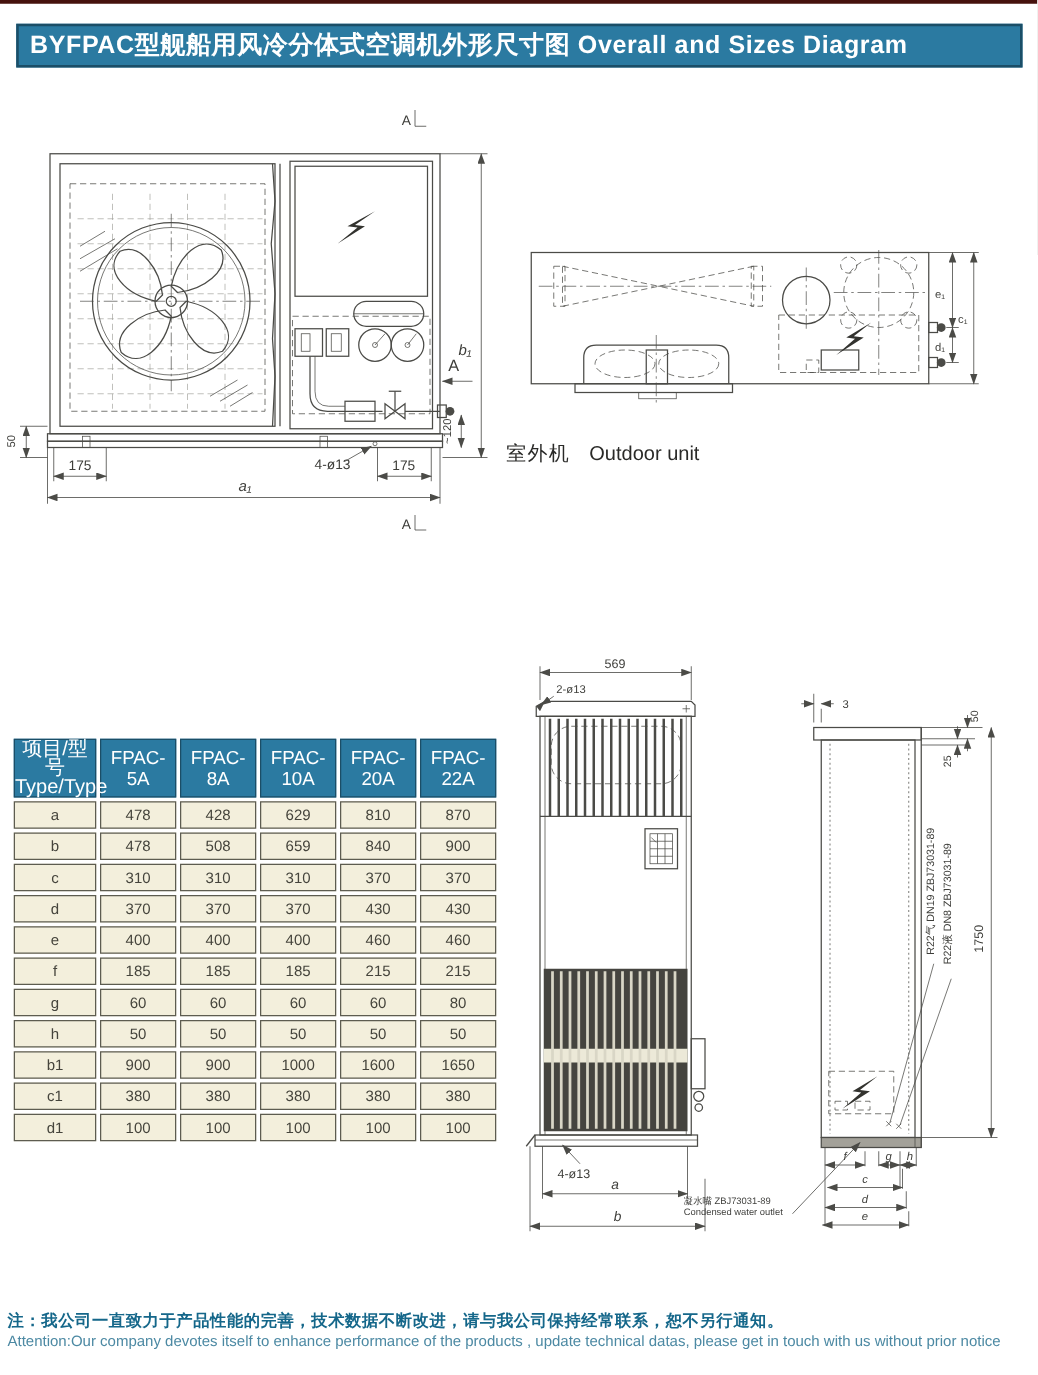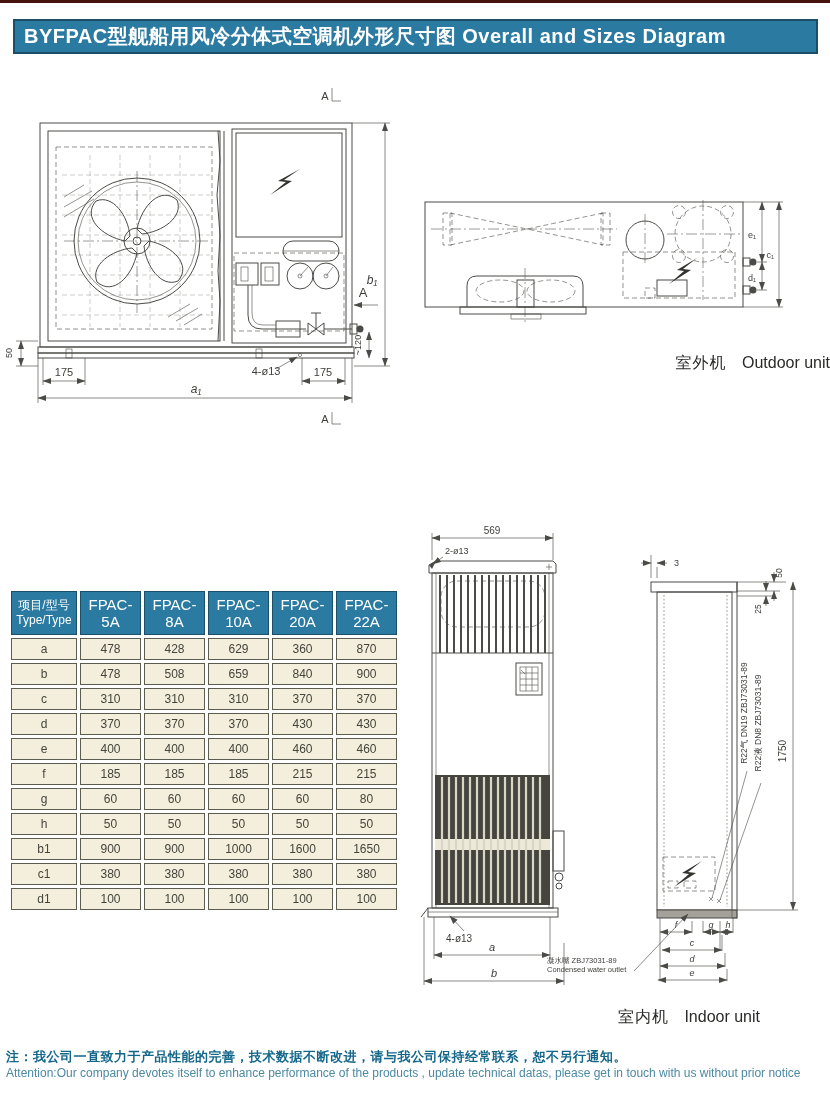--- a/index.html
+++ b/index.html
@@ -3,29 +3,29 @@
 <meta charset="utf-8">
 <style>
   html,body{margin:0;padding:0;background:#e8e8e4;}
   #page{position:relative;width:830px;height:1100px;background:#ffffff;overflow:hidden;
         font-family:"Liberation Sans","DejaVu Sans",sans-serif;}
   #top-rule{position:absolute;left:0;top:0;width:830px;height:3px;background:#46120d;}
   #title-bar{position:absolute;left:13px;top:19px;width:805px;height:35px;box-sizing:border-box;
         background:#2b7aa1;border:2px solid #1b4e67;color:#ffffff;font-weight:bold;font-size:20px;
         line-height:30px;padding-left:9px;white-space:nowrap;letter-spacing:.5px;}
   .drawing{position:absolute;}
-  .caption{position:absolute;text-align:right;color:#2a2a28;font-size:16px;letter-spacing:1px;}
+  .caption{position:absolute;text-align:left;color:#2a2a28;font-size:16px;letter-spacing:1px;}
   .caption .en{margin-left:10px;letter-spacing:0;}
   
   #spec-table{position:absolute;left:8px;top:588px;width:389px;border-collapse:separate;border-spacing:3px;table-layout:fixed;}
   #spec-table th,#spec-table td{border:1px solid #5d5c50;text-align:center;vertical-align:middle;padding:0;}
   #spec-table td{background:#f3efdc;color:#45443c;font-size:12px;height:20px;}
   #spec-table .rowlab{background:#f3efdc;color:#45443c;font-size:12px;font-weight:normal;height:20px;}
   #spec-table thead th{background:#2b7aa1;color:#fff;border-color:#1b4e67;height:42px;font-weight:normal;font-size:15px;}
-  #spec-table thead th.corner{font-size:12px;line-height:15px;}
+  #spec-table thead th.corner{font-size:16px;line-height:15px;}
   
   #condensate{position:absolute;left:523px;top:956px;width:175px;font-size:7.5px;line-height:9px;color:#3f3f3c;margin-left:24px;}
   #note-zh{position:absolute;left:6px;top:1048px;width:820px;font-size:13px;font-weight:bold;color:#15678a;letter-spacing:.5px;}
   #note-en{position:absolute;left:6px;top:1066px;width:824px;font-size:12px;color:#4c89a3;}
   
   .ln{stroke:#4b4b47;fill:none;stroke-width:1;}
   .tn{stroke:#4b4b47;fill:none;stroke-width:.6;}
   .dash{stroke-dasharray:5 3;}
   .dot{stroke-dasharray:1.6 2.2;}
   .cl{stroke:#4b4b47;fill:none;stroke-width:.55;stroke-dasharray:11 3 2 3;}
@@ -226,21 +226,21 @@
         <th>FPAC-20A</th>
         <th>FPAC-22A</th>
       </tr>
     </thead>
     <tbody>
       <tr>
         <th class="rowlab">a</th>
         <td>478</td>
         <td>428</td>
         <td>629</td>
-        <td>360</td>
+        <td>810</td>
         <td>870</td>
       </tr>
       <tr>
         <th class="rowlab">b</th>
         <td>478</td>
         <td>508</td>
         <td>659</td>
         <td>840</td>
         <td>900</td>
       </tr>
@@ -420,21 +420,17 @@
       <text class="ds dl" x="64" y="453" text-anchor="middle" style="font-size:9px">e</text>
       <line class="dim de" x1="6" y1="448" x2="60" y2="391"></line>
     </g>
   </svg>
 
   <div id="condensate">
     <div>凝水嘴 ZBJ73031-89</div>
     <div>Condensed water outlet</div>
   </div>
 
-  <div class="caption" style="left:480px;top:1007px;width:280px">
-    <span>室内机</span>
-    <span class="en">Indoor unit</span>
-  </div>
 
   <div id="note-zh">注：我公司一直致力于产品性能的完善，技术数据不断改进，请与我公司保持经常联系，恕不另行通知。</div>
   <div id="note-en">Attention:Our company devotes itself to enhance performance of the products , update technical datas, please get in touch with us without prior notice</div>
 
 </div>
 
 </body></html>

